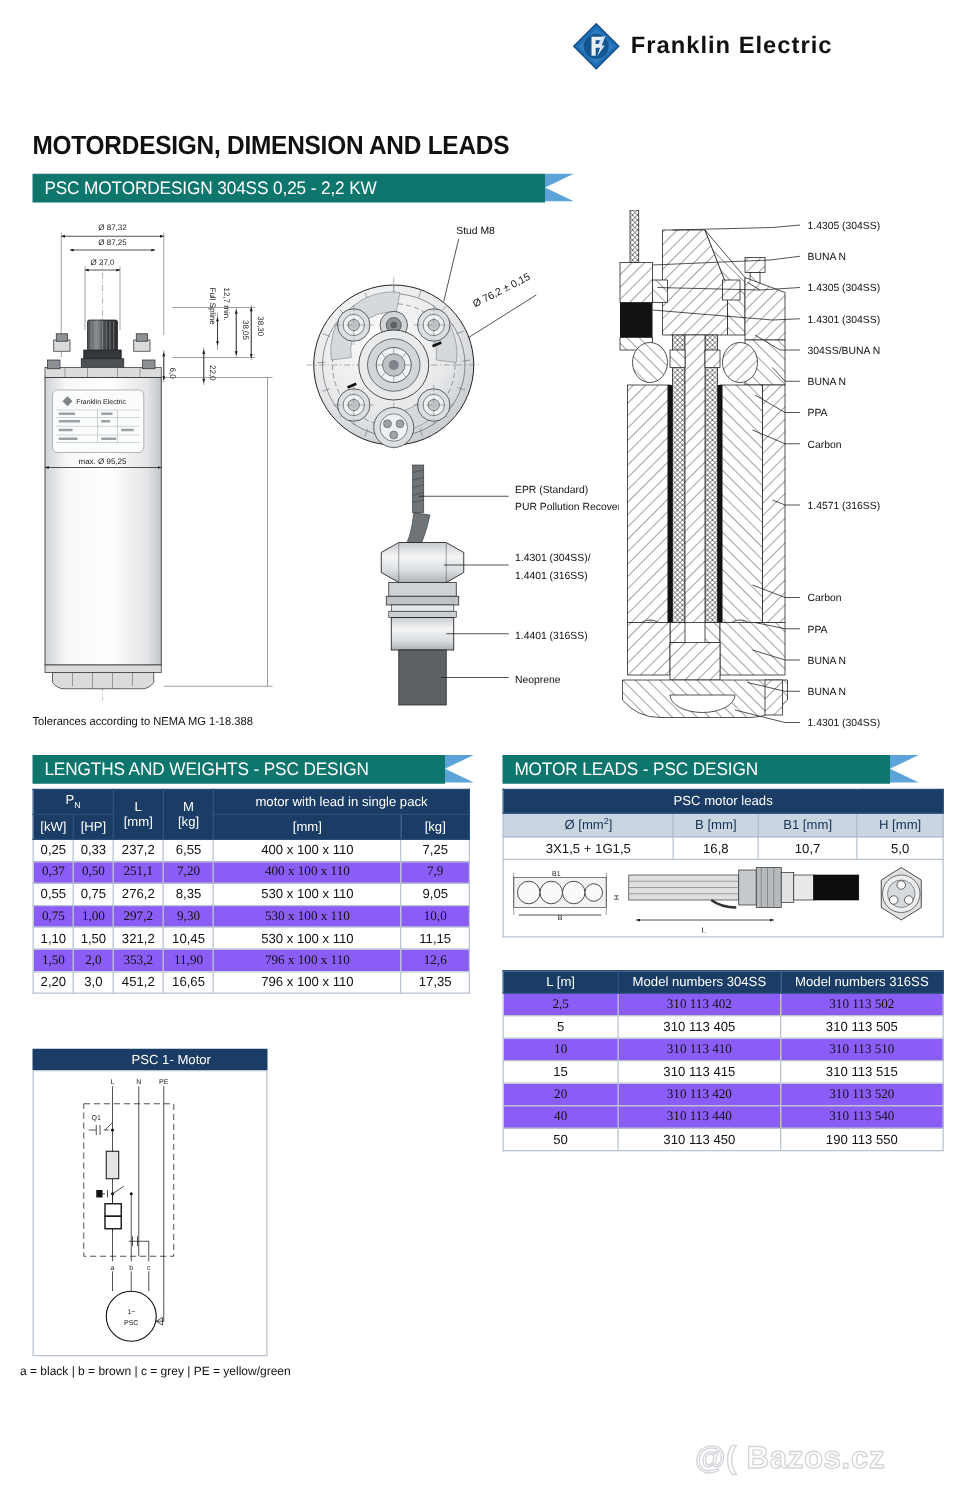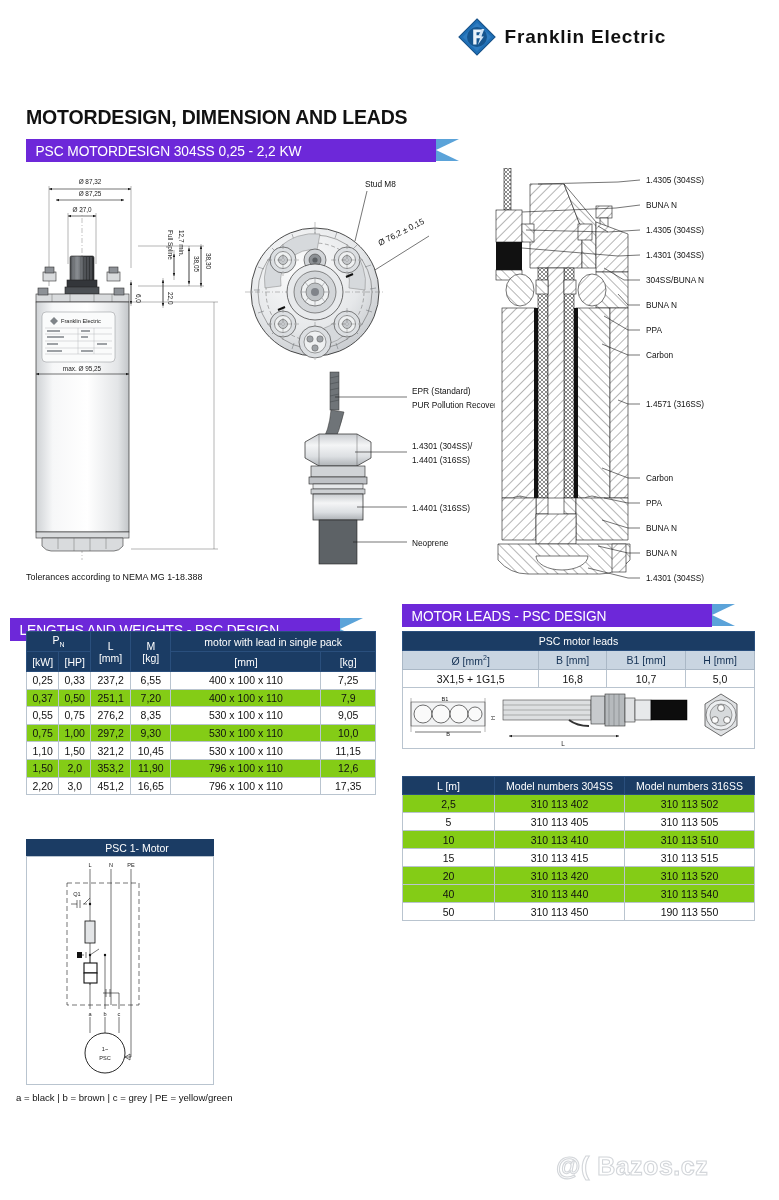--- a/index.html
+++ b/index.html
@@ -19,34 +19,34 @@
 
   .page-title {
     position: absolute; left: 26px; top: 105px;
     font-size: 21px; font-weight: bold; letter-spacing: -0.2px;
     color: #111; white-space: nowrap;
     transform: scaleX(0.93); transform-origin: left center;
   }
 
   
   .banner {
-    position: absolute; height: 23px; background: #6d28d9; color: #fff;
+    position: absolute; height: 23px; background: #0f766e; color: #fff;
     display: flex; align-items: center;
   }
   .banner .banner-label {
     font-size: 14.5px; letter-spacing: -0.1px; padding-left: 10px; white-space: nowrap;
     transform: scaleX(0.95); transform-origin: left center;
   }
   .banner .tip {
     position: absolute; right: -23px; top: 0; width: 0; height: 0;
     border-top: 11.5px solid #5ba3d9; border-bottom: 11.5px solid #5ba3d9;
     border-right: 23px solid transparent;
   }
   #banner-main { left: 26px; top: 139px; width: 410px; }
-  #banner-lengths { left: 10px; top: 604px; width: 330px; margin-top: 14px; }
+  #banner-lengths { left: 26px; top: 604px; width: 330px; }
   #banner-leads  { left: 402px; top: 604px; width: 310px; }
 
   
   .draw { position: absolute; }
   .dwg-svg { display: block; }
   .dim-txt { font-size: 6.4px; fill: #1a1a1a; font-family: "Liberation Sans", sans-serif; }
   .dim-txt-s { font-size: 5.6px; fill: #1a1a1a; font-family: "Liberation Sans", sans-serif; }
   .cal-txt { font-size: 8.3px; fill: #111; font-family: "Liberation Sans", sans-serif; }
   .ln { stroke: #1a1a1a; stroke-width: 0.6; fill: none; }
   .ln-thin { stroke: #444; stroke-width: 0.4; fill: none; }
@@ -64,21 +64,21 @@
 
   
   table { border-collapse: collapse; }
   .tbl { position: absolute; font-size: 10.5px; }
   .tbl th, .tbl td {
     border: 1px solid #b9c4cf; text-align: center; white-space: nowrap;
     color: #111; font-weight: normal;
   }
   .tbl th { background: #1b3c64; color: #fff; border-color: #2a4f7d; }
   .tbl th.sub { background: #c9d5e1; color: #143154; border-color: #aab8c6; }
-  .tbl td.alt { background: #84cc16; }
+  .tbl td.alt { background: #8b5cf6; font-family: Liberation Serif, serif; }
   .tbl td { background: #fff; }
 
   #tbl-lengths { left: 26px; top: 631px; width: 350px; }
   #tbl-lengths th { height: 20px; font-size: 10.5px; }
   #tbl-lengths td { height: 17.6px; }
 
   #tbl-leads-top { left: 402px; top: 631px; width: 353px; }
   #tbl-leads-top th { height: 19px; }
   #tbl-leads-top td { height: 18px; }
   #tbl-leads-top td.figrow { height: 60px; background: #fff; padding: 0; }

